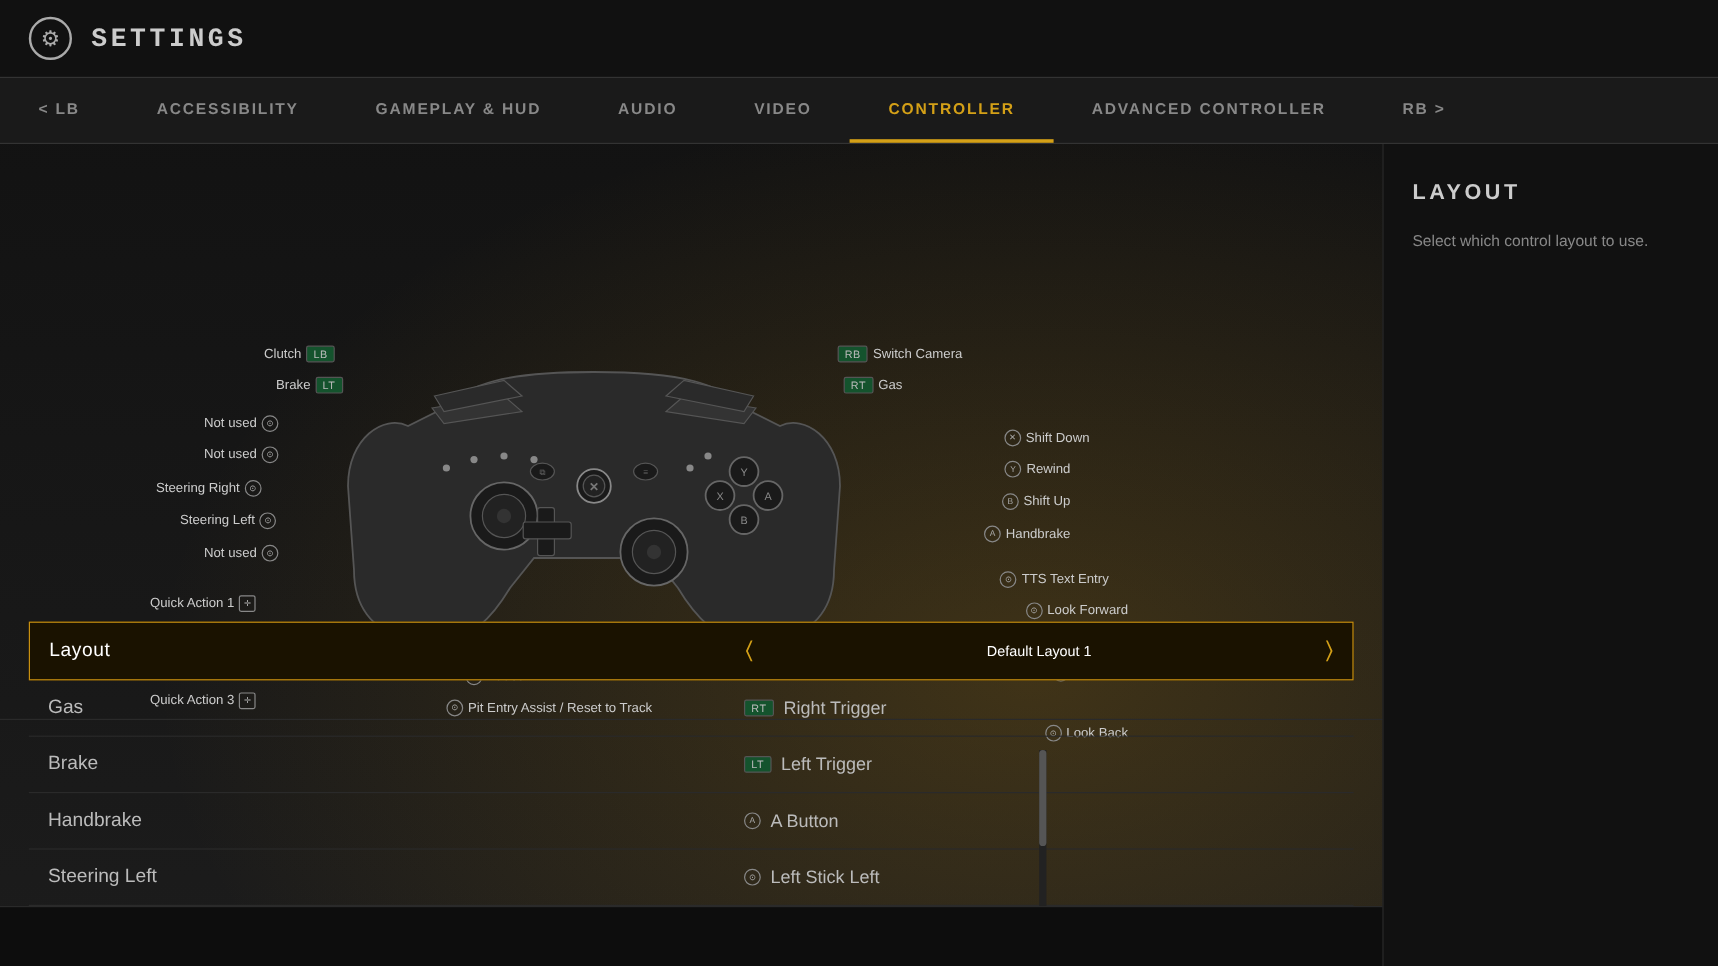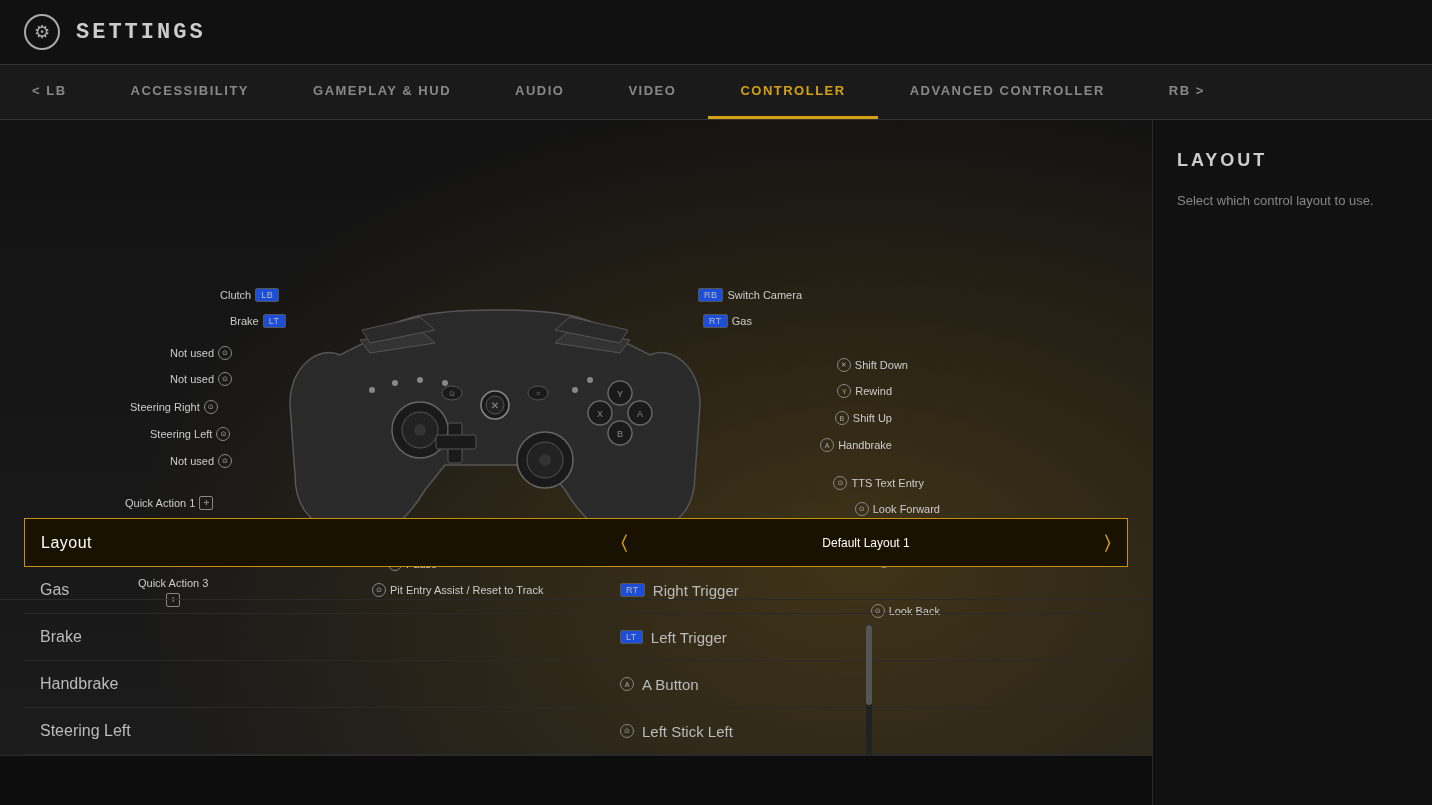--- a/index.html
+++ b/index.html
@@ -109,21 +109,21 @@
     .label-clutch { top: 168px; left: 220px; }
     .label-brake { top: 194px; left: 230px; }
     .label-notused1 { top: 226px; left: 170px; }
     .label-notused2 { top: 252px; left: 170px; }
     .label-steeringright { top: 280px; left: 130px; }
     .label-steeringleft { top: 307px; left: 150px; }
     .label-notused3 { top: 334px; left: 170px; }
     .label-qa1 { top: 376px; left: 125px; }
     .label-qa2 { top: 403px; left: 125px; }
     .label-qa4 { top: 430px; left: 125px; }
-    .label-qa3 { top: 457px; left: 138px; flex-direction: column; }
+    .label-qa3 { top: 457px; left: 125px; }
 
     
     .label-switchcam { top: 168px; right: 350px; }
     .label-gas { top: 194px; right: 420px; }
 
     
     .controller-svg {
       position: absolute;
       top: 155px;
       left: 280px;
@@ -233,21 +233,21 @@
     .btn-circle.gold-border {
       border-color: #d4a017;
       color: #d4a017;
     }
 
     
     .icon-badge {
       display: inline-flex;
       align-items: center;
       justify-content: center;
-      background: #1d4ed8;
+      background: #14532d;
       border: 1px solid #555;
       border-radius: 2px;
       padding: 1px 5px;
       font-size: 9px;
       color: #bbb;
       letter-spacing: 0.5px;
     }
 
     
     .lbl-icon {

